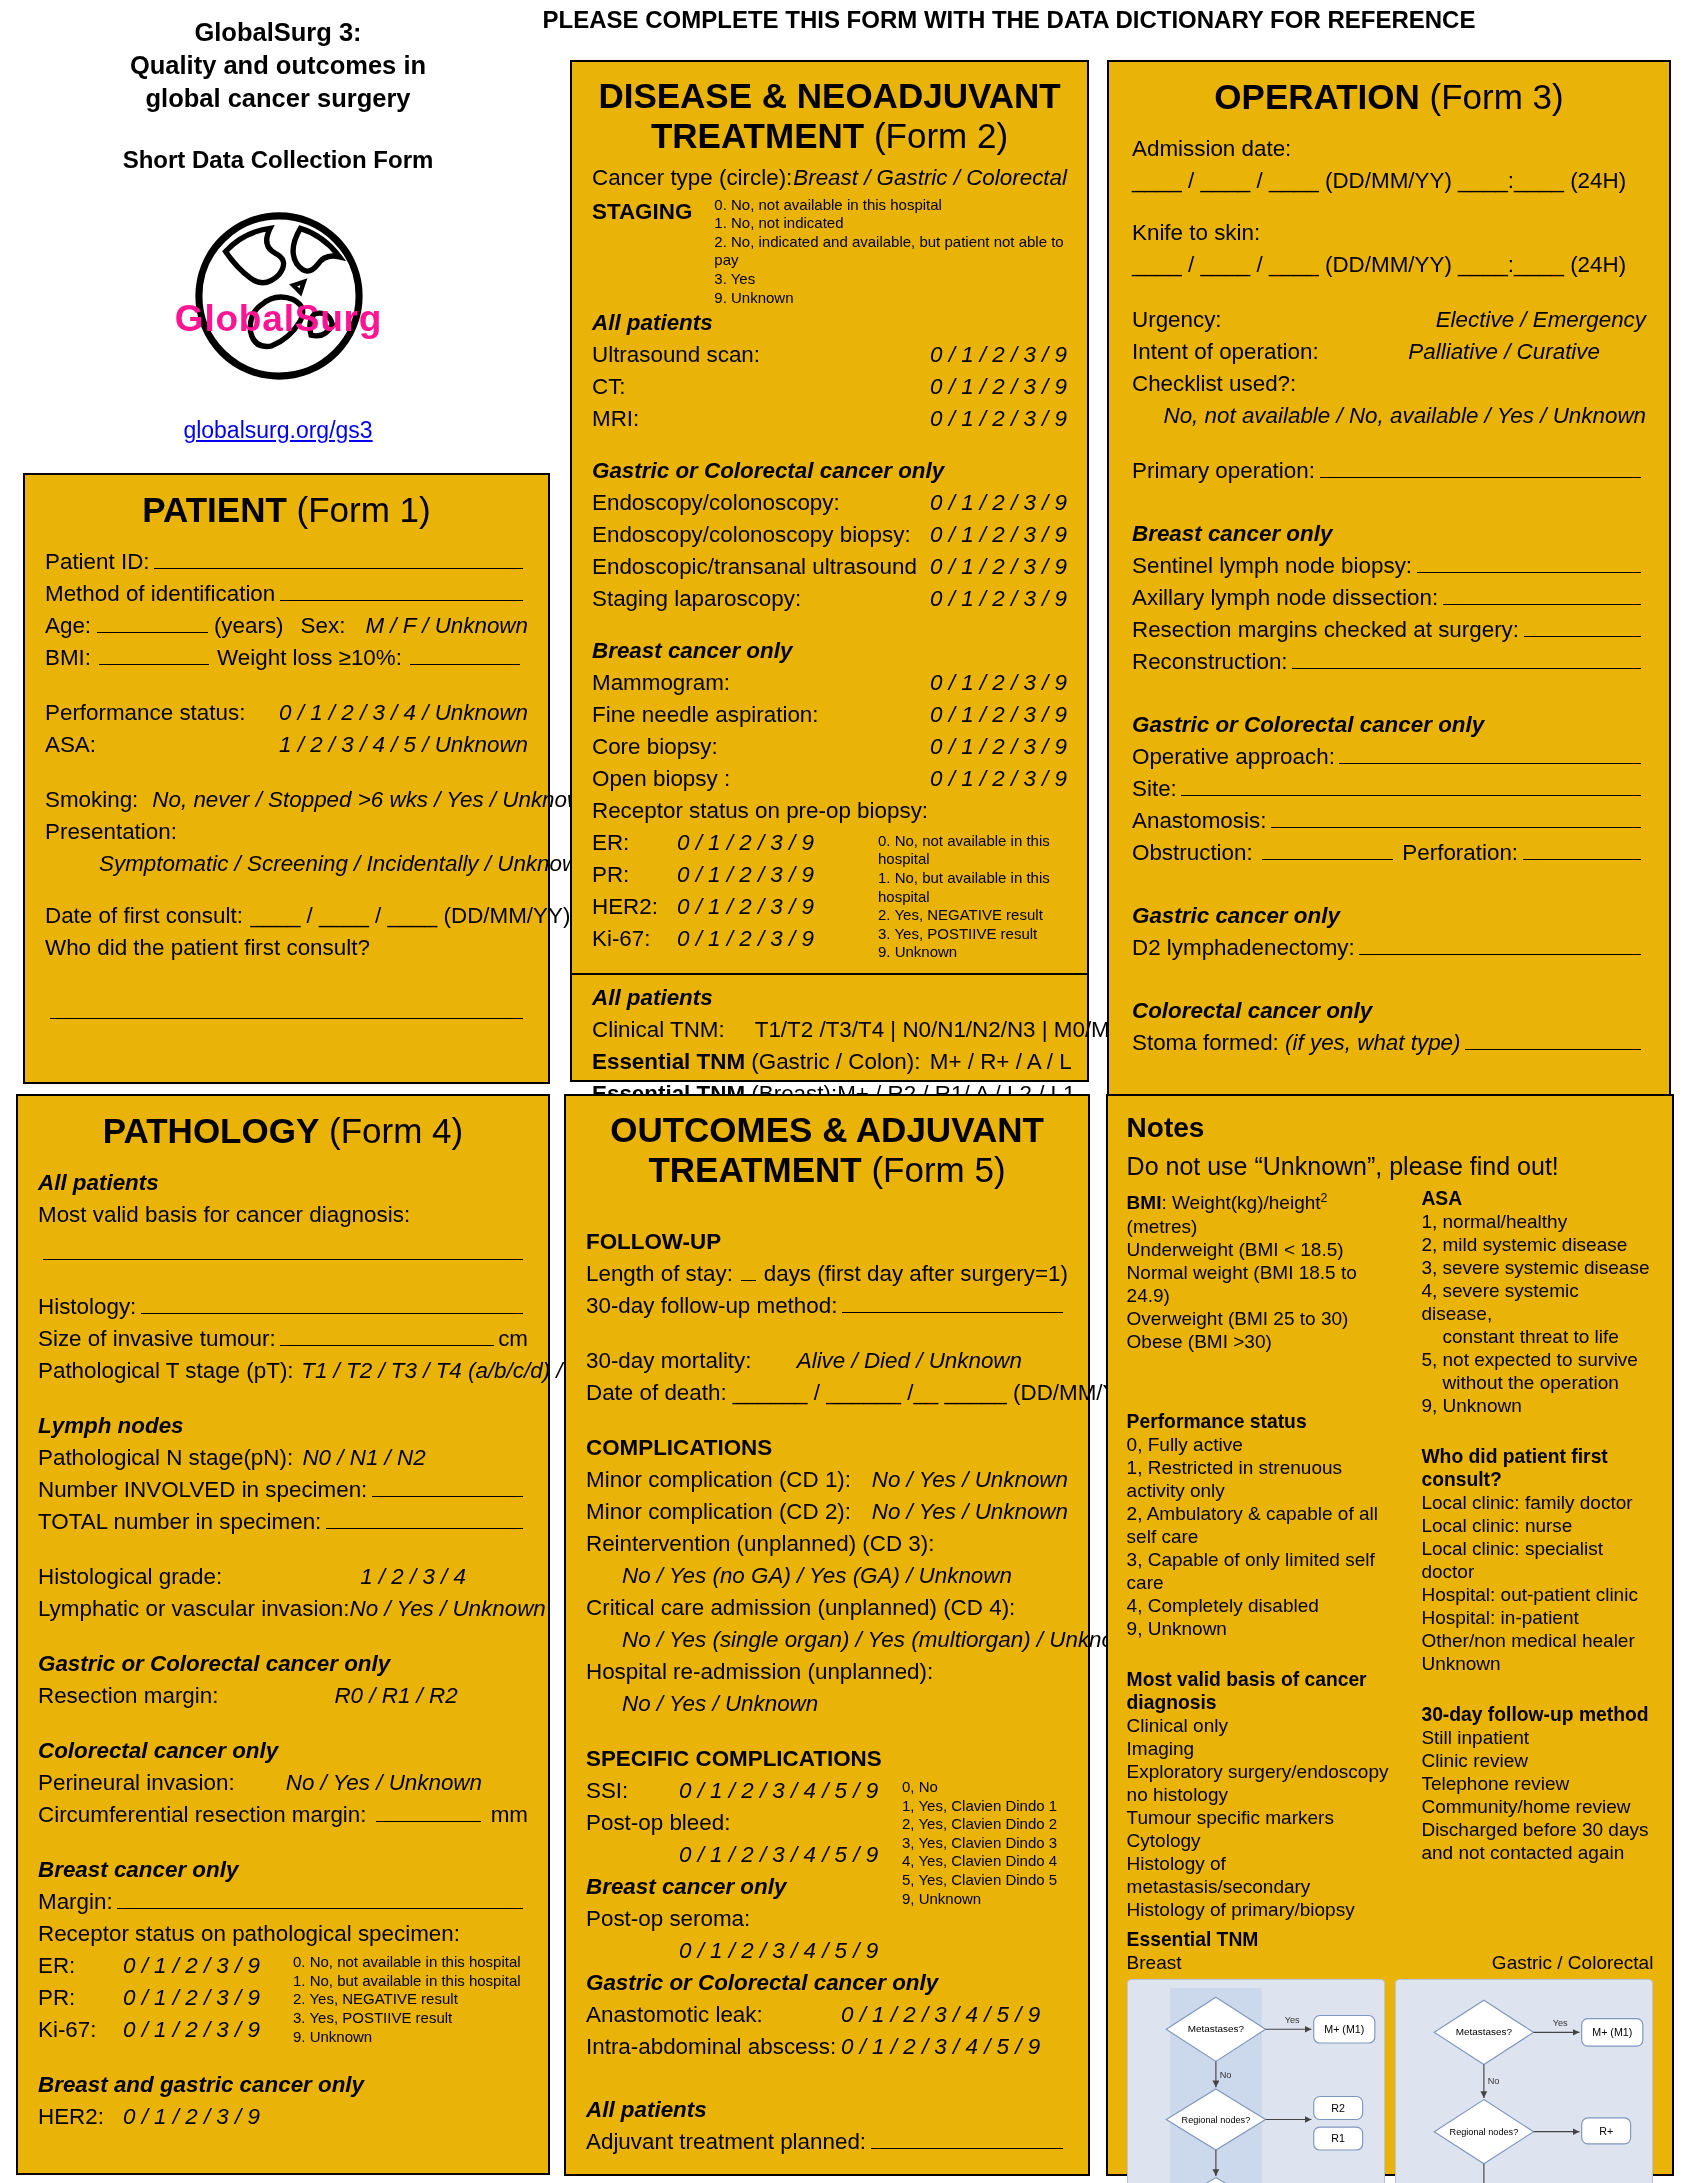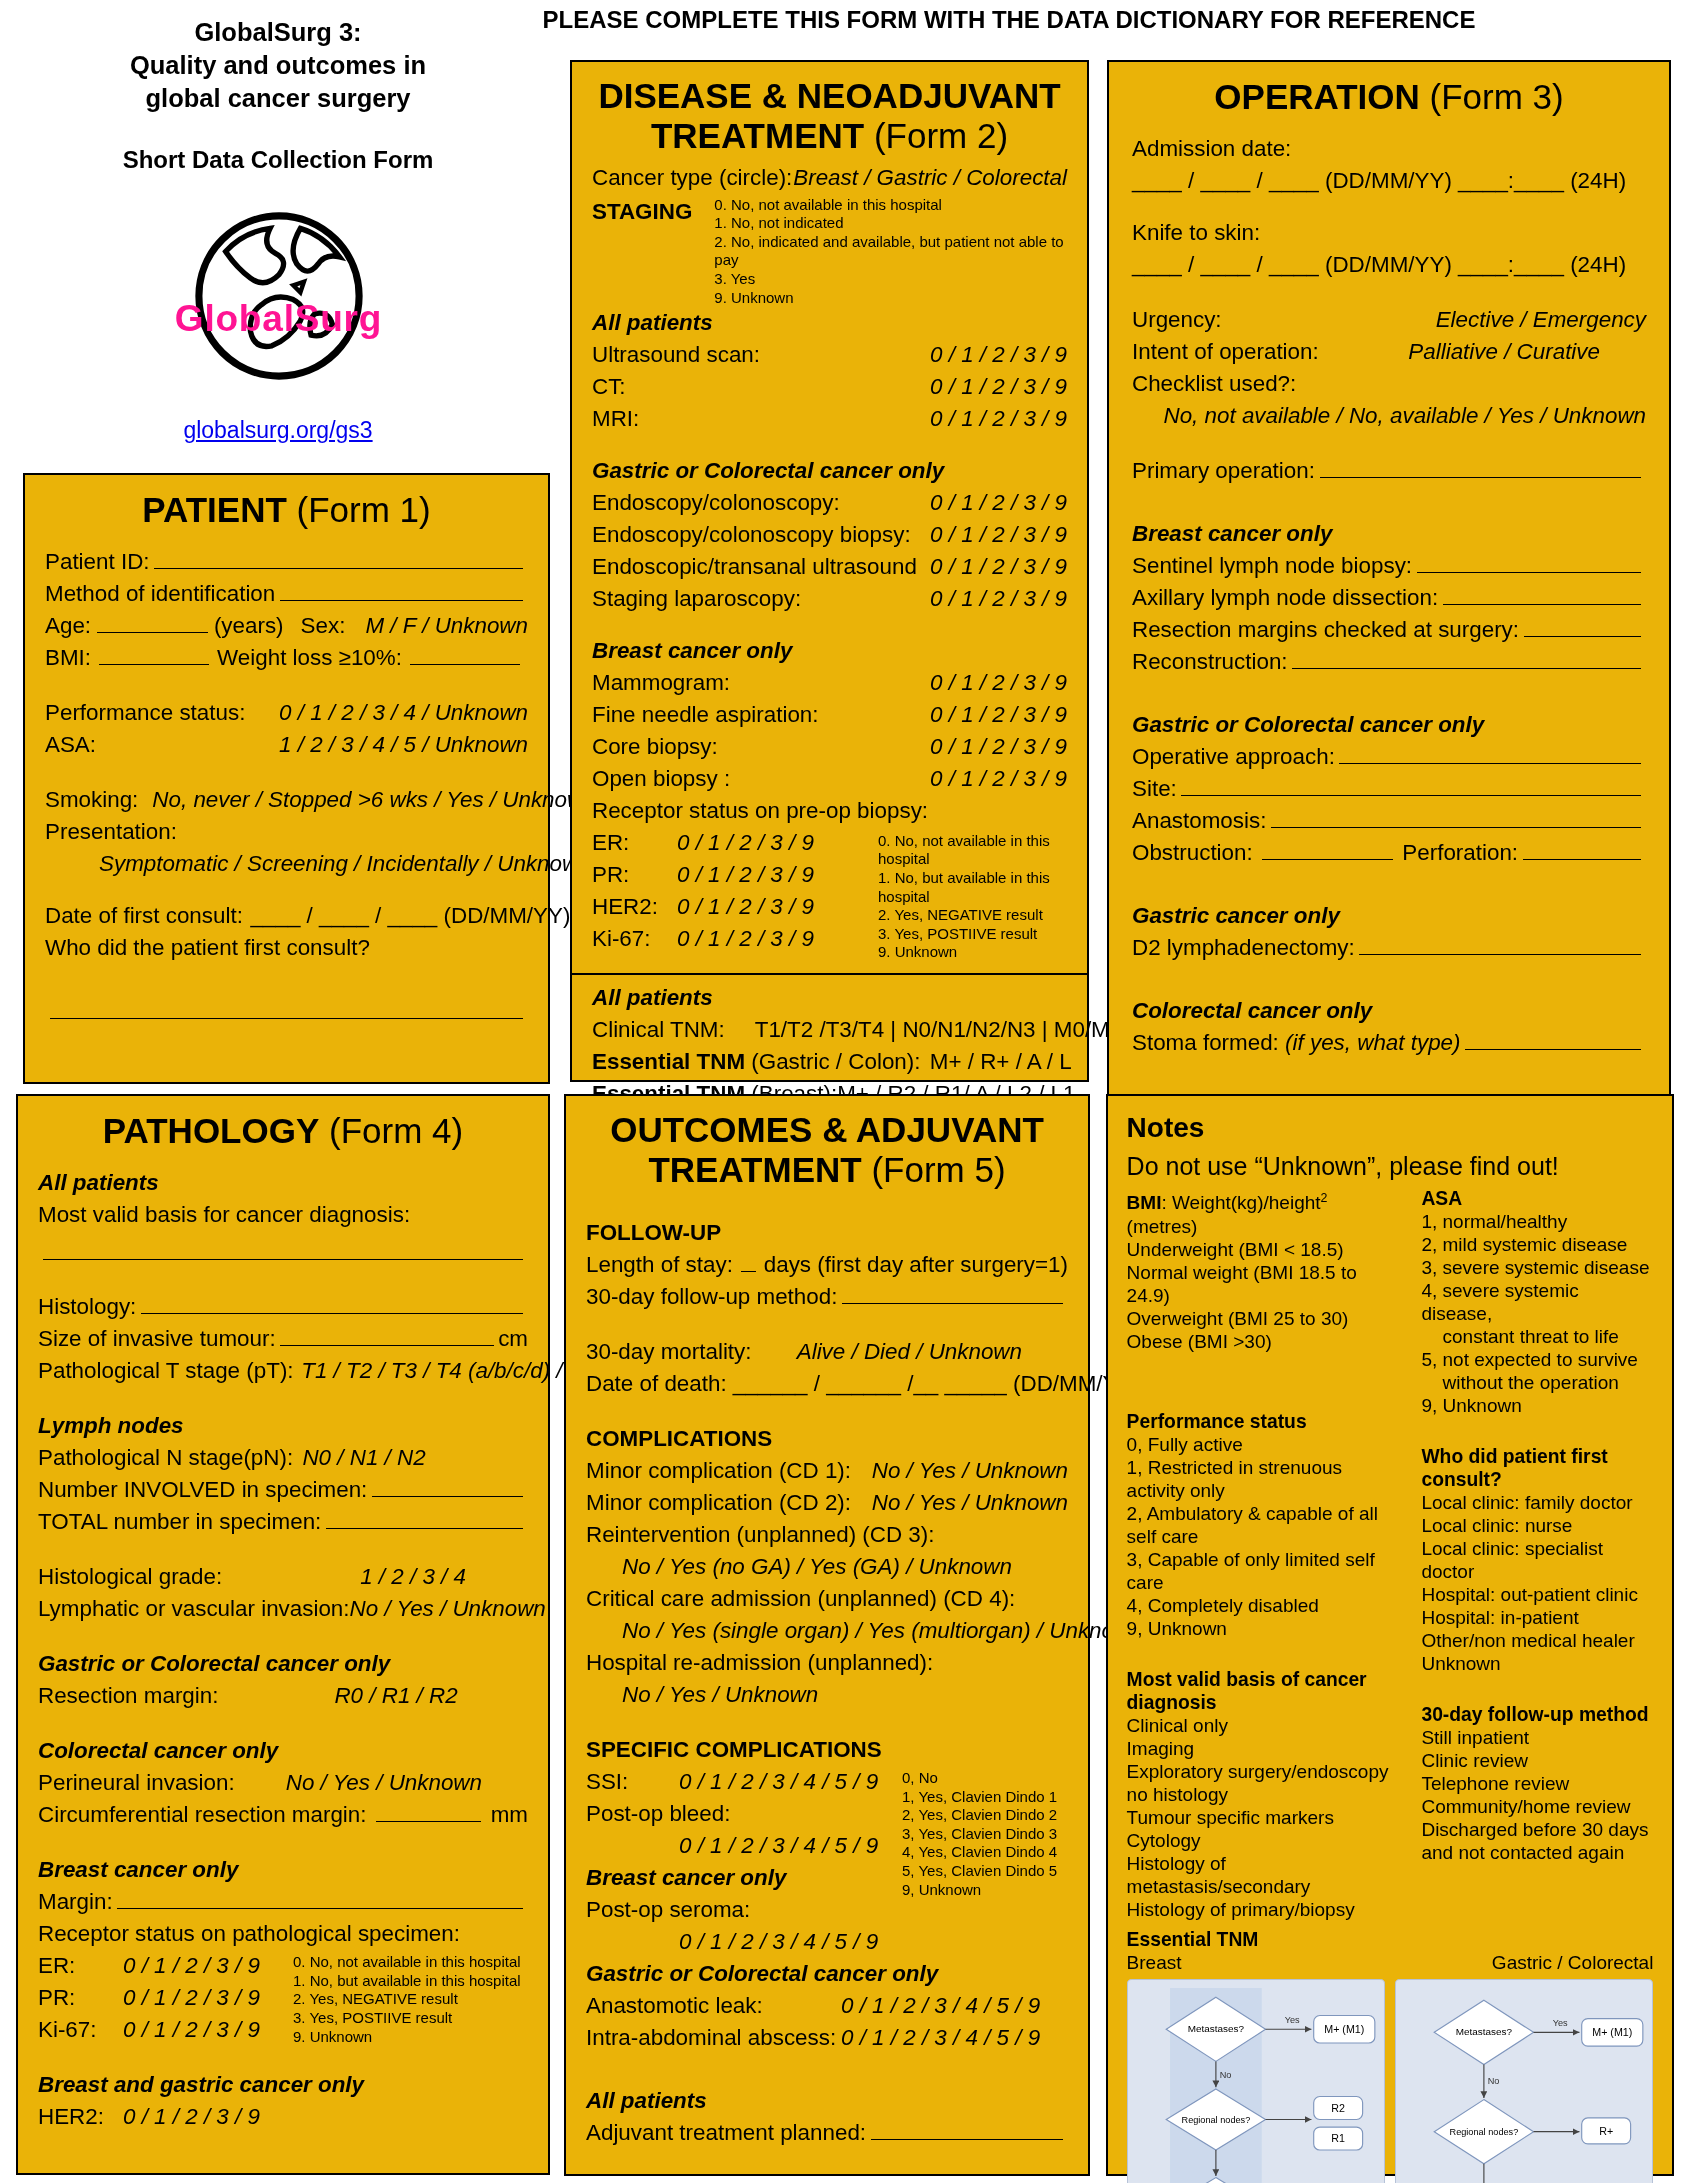--- a/index.html
+++ b/index.html
@@ -438,21 +438,21 @@
     </div>
     <div class="gap30"></div>
     <div class="h-bi">Breast and gastric cancer only</div>
     <div class="line">
         <span class="lbl" style="width:85px;">HER2:</span>
         <span class="opts">0 / 1 / 2  / 3 / 9</span>
       </div>
   </div>
 
   <div class="box pad" style="left:564px;top:1094px;width:526px;height:1082px;">
-    <div class="box-title" style="margin-bottom:7px;line-height:40px;">
+    <div class="box-title" style="margin-bottom:16px;line-height:40px;">
       <b>OUTCOMES &amp; ADJUVANT</b><br>
       <b>TREATMENT</b>
       <span class="fn">(Form 5)</span>
     </div>
     <div class="gap26"></div>
     <div class="h-b">FOLLOW-UP</div>
     <div class="line">
         <span class="lbl">Length of stay:</span>
         <span class="blank w150" style="margin:0 7.7px;"></span>
         <span class="lbl">days (first day after surgery=1)</span>

